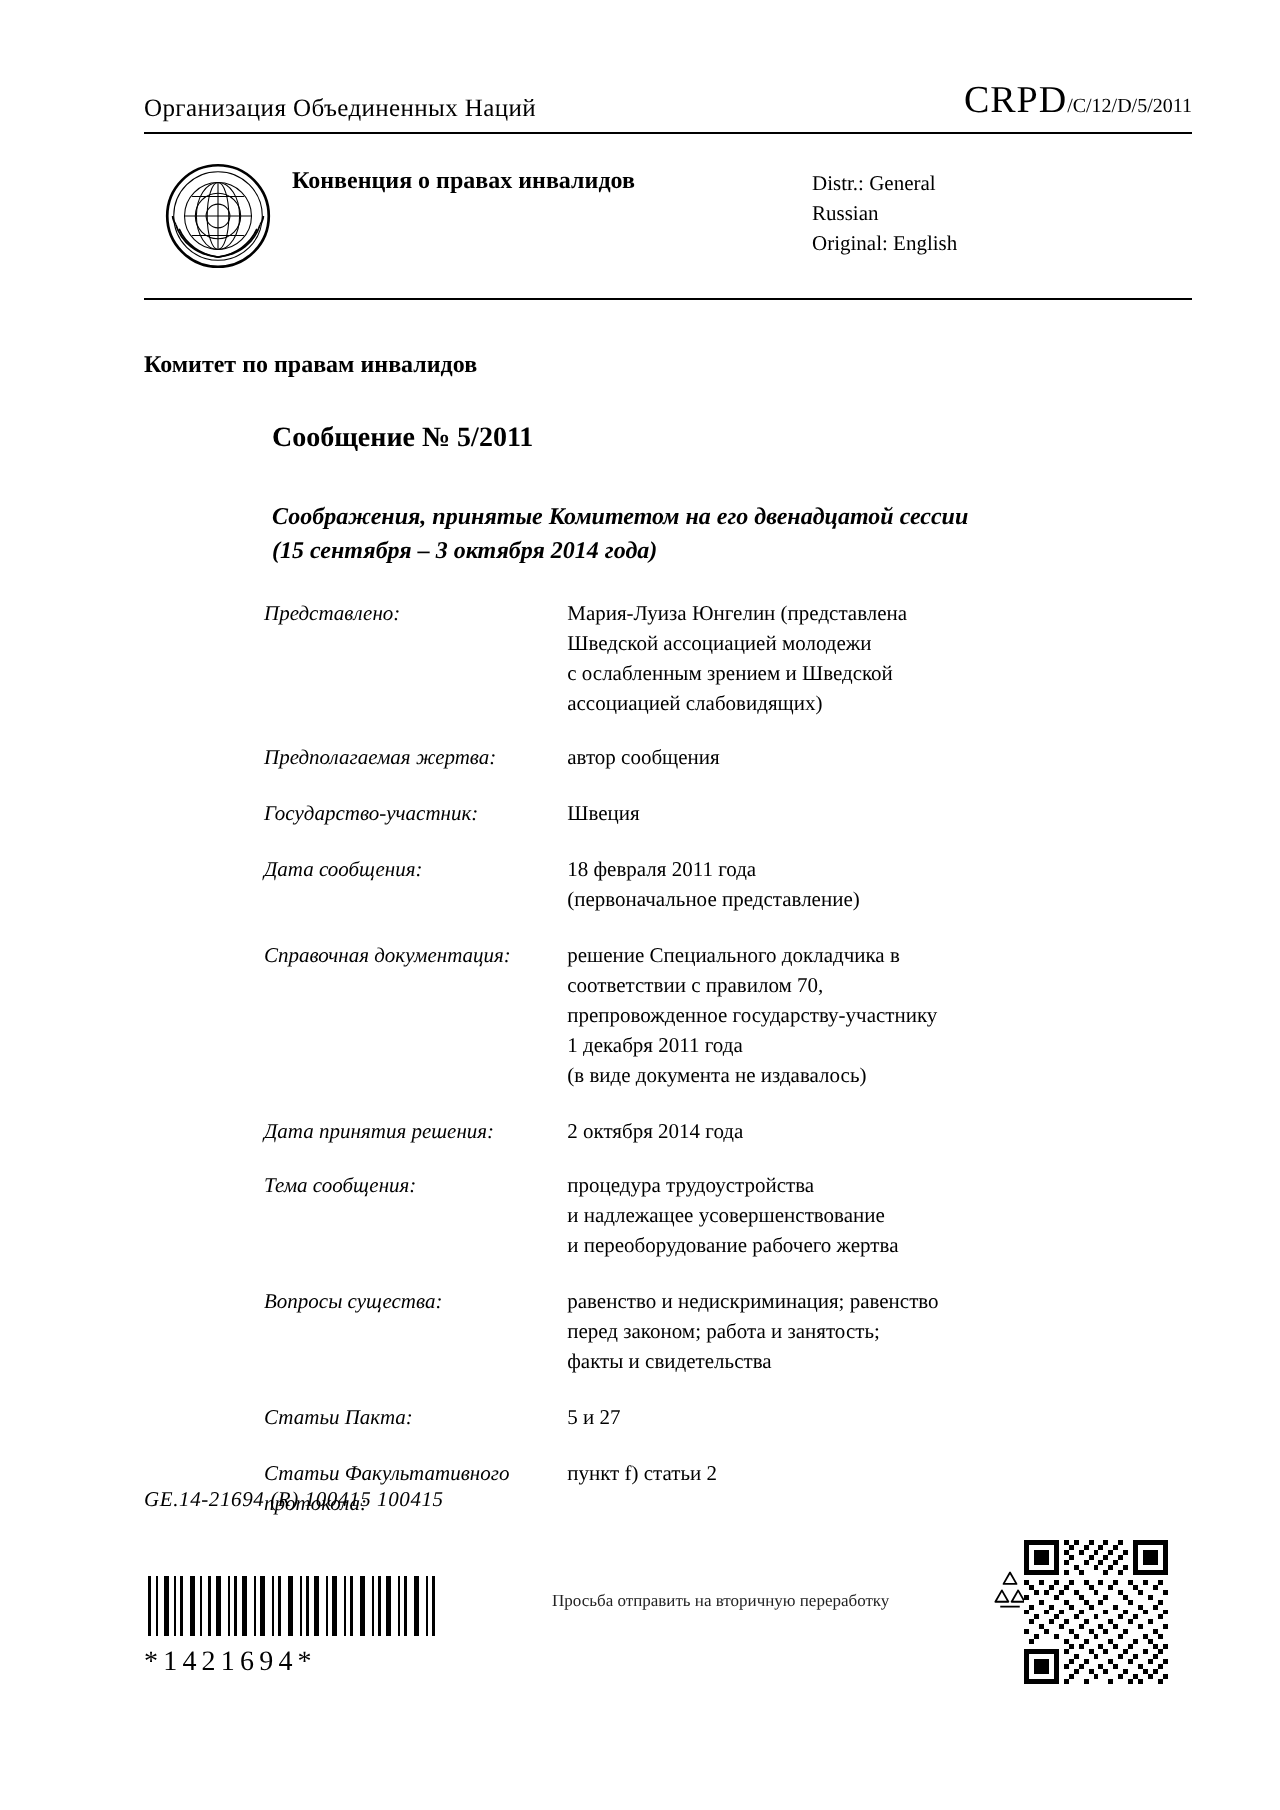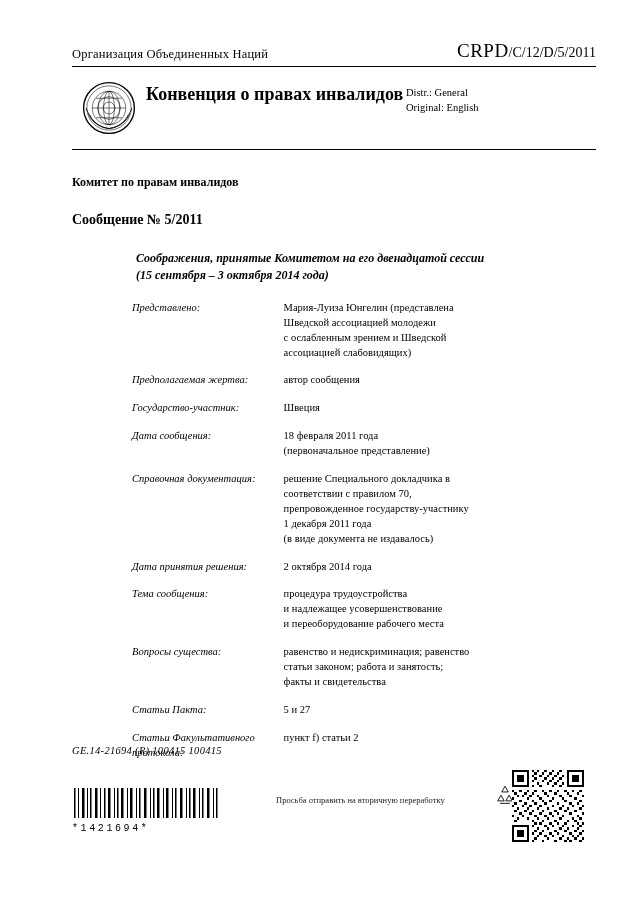--- a/index.html
+++ b/index.html
@@ -42,21 +42,21 @@
   }
   .symbol {
     font-family: "Liberation Serif", serif;
     white-space: nowrap;
   }
   .symbol .big {
     font-size: 19px;
     letter-spacing: 0.5px;
   }
   .symbol .small {
-    font-size: 14px;
+    font-size: 10px;
     font-family: Liberation Serif, serif;
   }
   .rule-top {
     border-bottom: 1.2px solid #000;
     margin-top: 1px;
   }
 
   .title-block {
     display: flex;
     margin-top: 10px;
@@ -67,21 +67,21 @@
     display: flex;
     justify-content: center;
     padding-top: 4px;
   }
   .emblem {
     width: 54px;
     height: 54px;
   }
   .doc-title {
     flex: 1 1 auto;
-    font-size: 18px;
+    font-size: 12px;
     font-weight: bold;
     line-height: 1.25;
     padding-top: 6px;
   }
   .distr-cell {
     width: 190px;
     flex: 0 0 190px;
     font-size: 10.5px;
     line-height: 1.45;
     padding-top: 8px;
@@ -92,20 +92,21 @@
   }
 
   
   .committee {
     margin-top: 25px;
     font-size: 12px;
     font-weight: bold;
   }
   .comm-no {
     margin-top: 22px;
+    margin-left: 64px;
     font-size: 14px;
     font-weight: bold;
   }
   .considerations {
     margin-top: 22px;
     margin-left: 64px;
     font-size: 12px;
     font-weight: bold;
     line-height: 1.45;
     width: 420px;
@@ -161,24 +162,24 @@
     position: absolute;
     left: 58px;
     top: 788px;
     width: 148px;
   }
   .barcode .bars {
     height: 30px;
     width: 148px;
   }
   .barcode .bctext {
-    font-size: 10px;
+    font-size: 14px;
     letter-spacing: 2.6px;
     margin-top: 1px;
-    font-family: Liberation Mono, monospace;
+    font-family: Liberation Serif, serif;
   }
   .qr {
     position: absolute;
     left: 498px;
     top: 770px;
     width: 72px;
     height: 72px;
   }
 </style>
 </head>
@@ -217,20 +218,21 @@
             <path d="M11 58 C9 55 8 52 8 50"></path>
             <path d="M89 58 C91 55 92 52 92 50"></path>
             <path d="M14 62 C20 76 34 86 50 88"></path>
             <path d="M86 62 C80 76 66 86 50 88"></path>
           </g>
         </svg>
       </div>
       <div class="doc-title">Конвенция о правах инвалидов</div>
       <div class="distr-cell">
         <div>Distr.: General</div>
+        <div>Russian</div>
         <div>Original: English</div>
       </div>
     </div>
     <div class="rule-bottom"></div>
 
     <div class="committee">Комитет по правам инвалидов</div>
     <div class="comm-no">Сообщение № 5/2011</div>
     <div class="considerations">
       <div>Соображения, принятые Комитетом на его двенадцатой сессии</div>
       <div>(15 сентября – 3 октября 2014 года)</div>
@@ -280,28 +282,28 @@
           <td class="meta-label">Дата принятия решения:</td>
           <td class="meta-value">
             <div>2 октября 2014 года</div>
           </td>
         </tr>
         <tr>
           <td class="meta-label">Тема сообщения:</td>
           <td class="meta-value">
             <div>процедура трудоустройства</div>
             <div>и надлежащее усовершенствование</div>
-            <div>и переоборудование рабочего места</div>
+            <div>и переоборудование рабочего жертва</div>
           </td>
         </tr>
         <tr>
           <td class="meta-label">Вопросы существа:</td>
           <td class="meta-value">
             <div>равенство и недискриминация; равенство</div>
-            <div>статьи законом; работа и занятость;</div>
+            <div>перед законом; работа и занятость;</div>
             <div>факты и свидетельства</div>
           </td>
         </tr>
         <tr>
           <td class="meta-label">Статьи Пакта:</td>
           <td class="meta-value">
             <div>5 и 27</div>
           </td>
         </tr>
         <tr>

